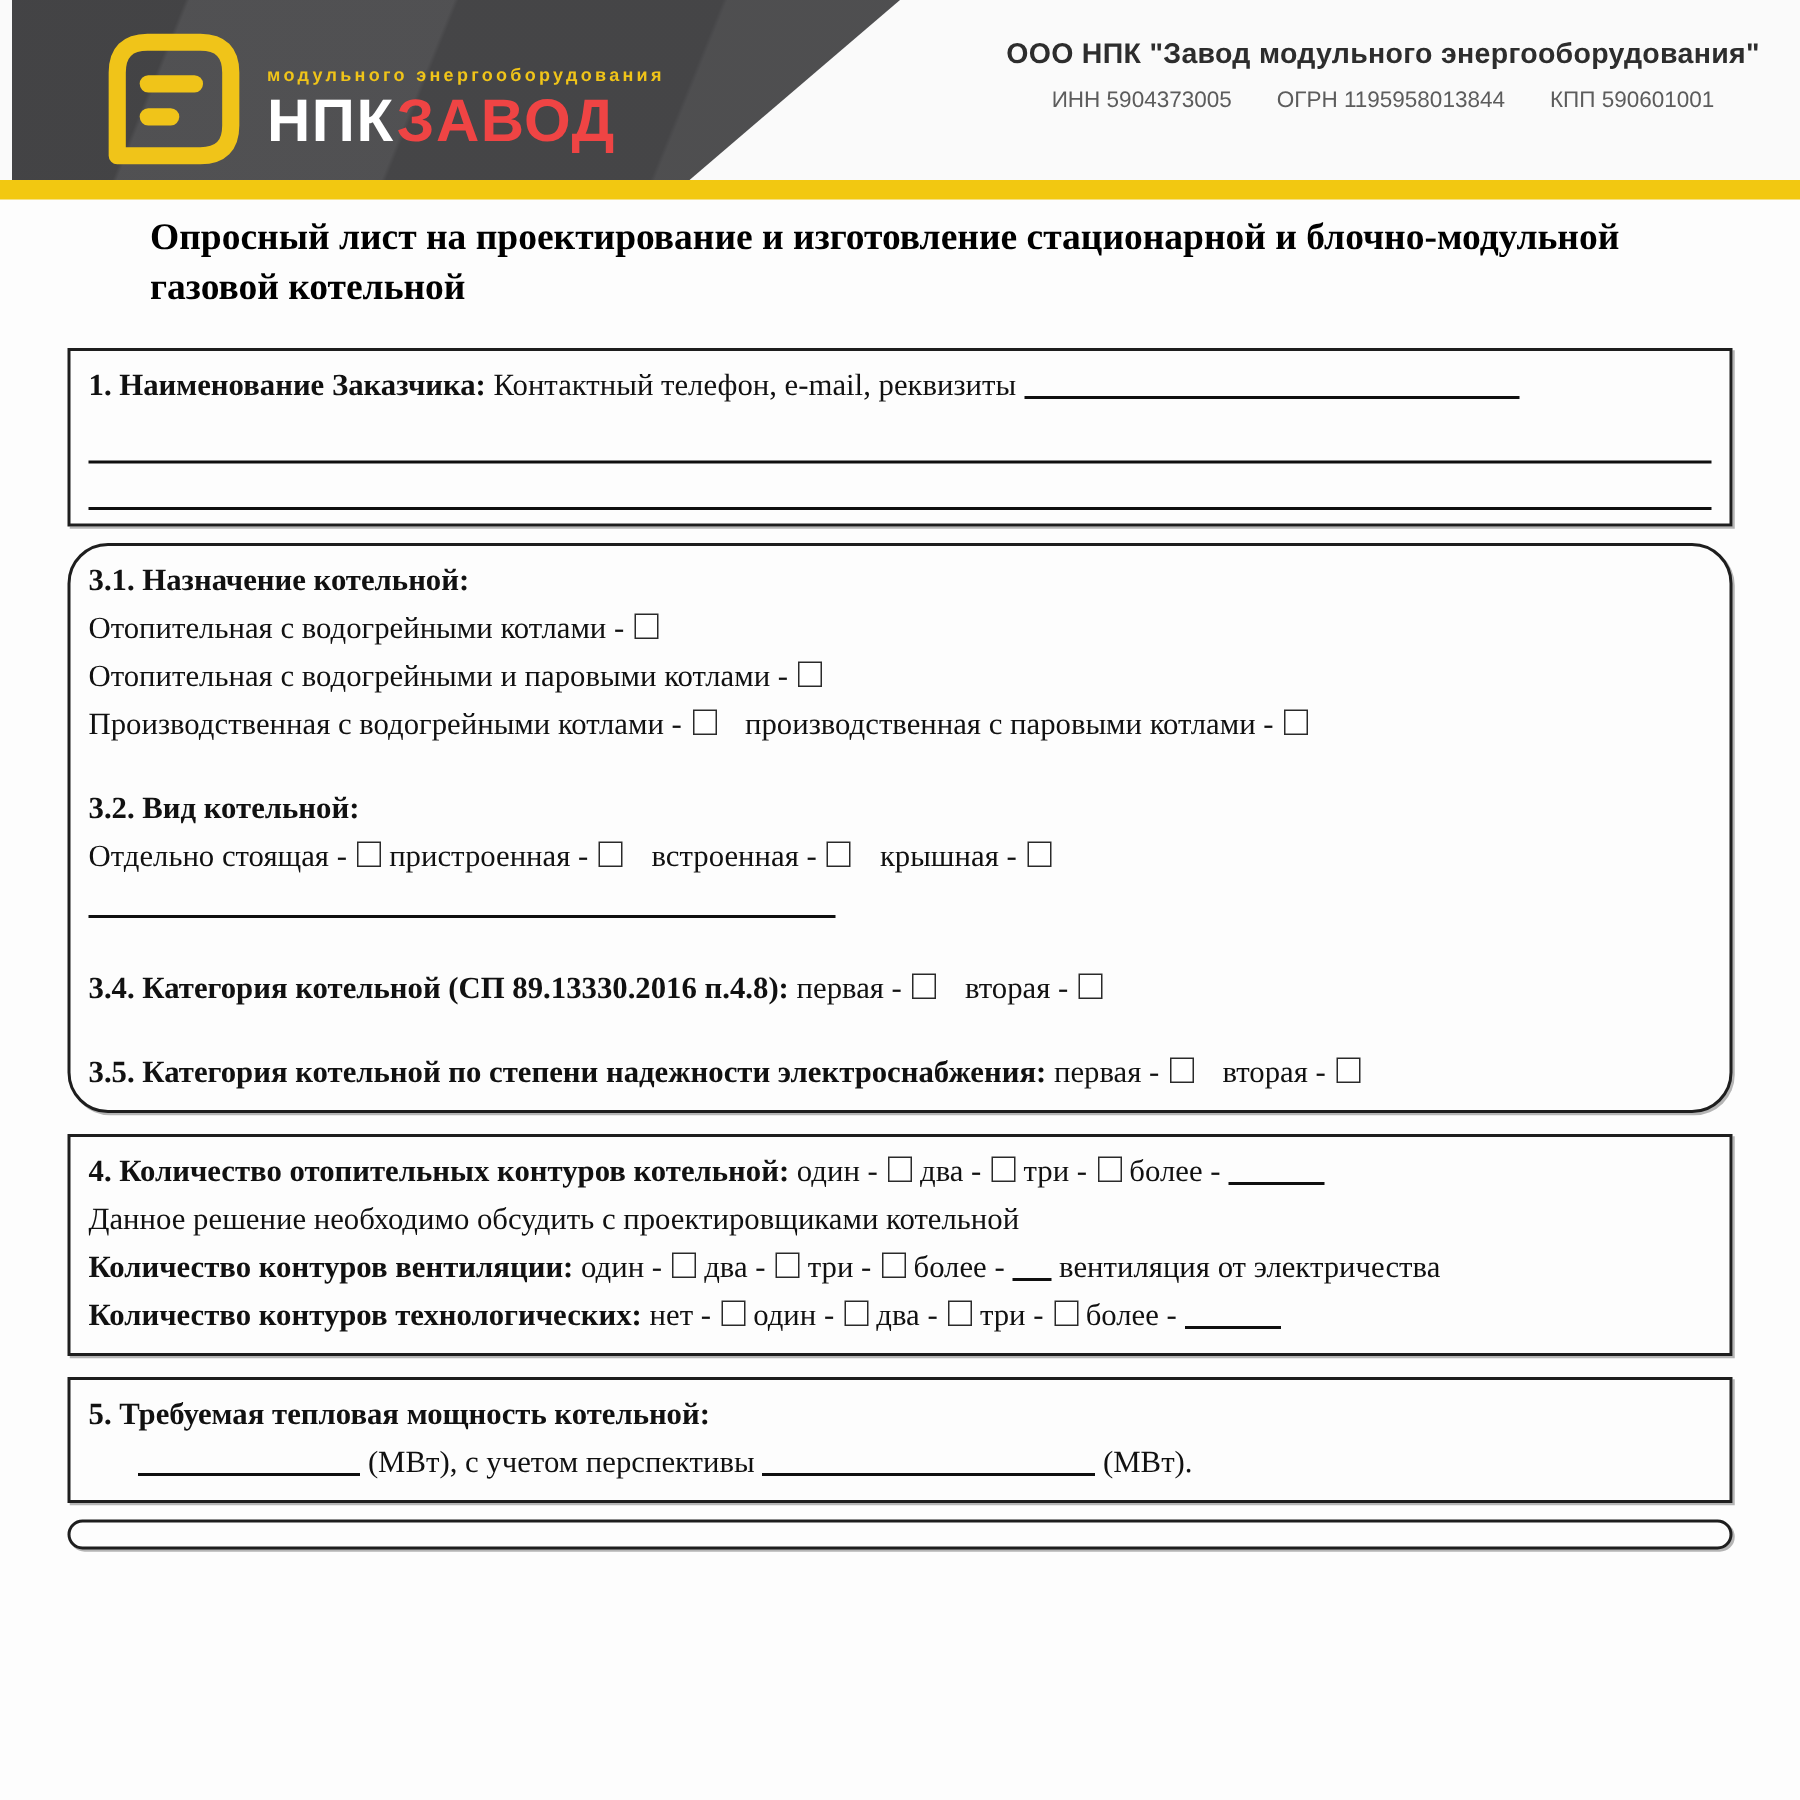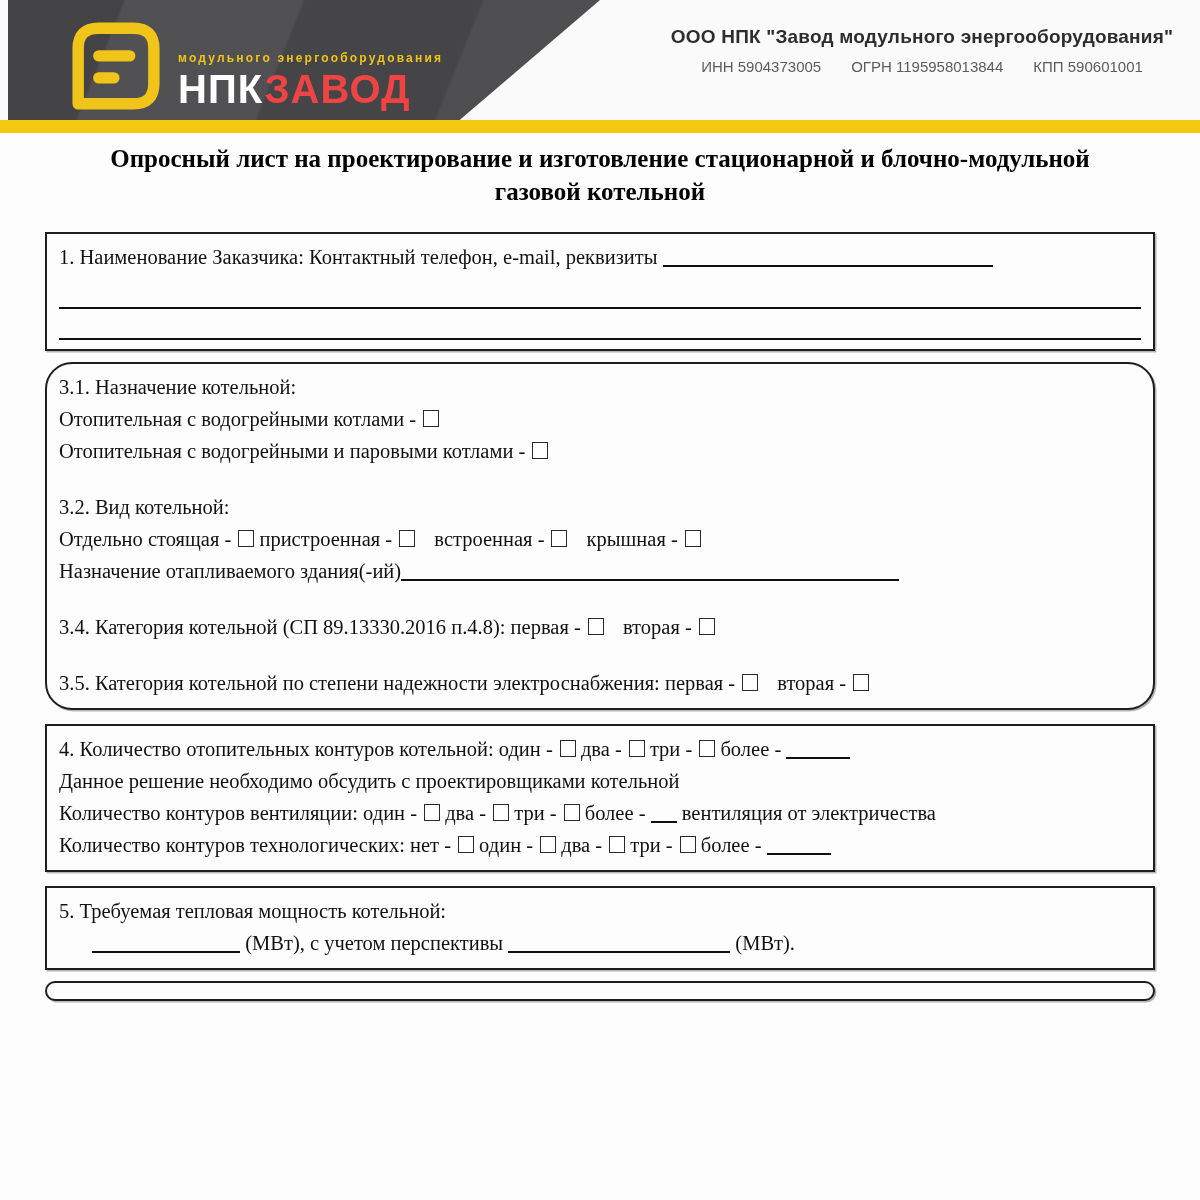--- a/index.html
+++ b/index.html
@@ -9,48 +9,48 @@
   }
   
   .hdr{position:relative;width:1200px;height:133px;background:#fafafa;}
   .hdr-dark{
     position:absolute;left:8px;top:0;width:592px;height:120px;
     background:#4b4b4d;
     background-image:linear-gradient(112deg, rgba(0,0,0,0.10) 18%, rgba(255,255,255,0.03) 18.5%, rgba(255,255,255,0.03) 46%, rgba(0,0,0,0.08) 46.5%, rgba(0,0,0,0.08) 74%, rgba(255,255,255,0.02) 74.5%);
     clip-path:polygon(0 0,100% 0,76.3% 100%,0 100%);
   }
   .hdr-stripe{position:absolute;left:0;top:120px;width:1200px;height:13px;background:#f2c811;}
-  .logo{position:absolute;left:70px;top:22px;display:flex;align-items:flex-end;}
+  .logo{position:absolute;left:70px;top:22px;display:flex;align-items:center;}
   .logo-mark{width:92px;height:88px;margin-right:16px;}
   .logo-text{padding-top:12px;font-family:"Liberation Sans",sans-serif;}
   .logo-tagline{color:#f0c419;font-size:12px;font-weight:bold;letter-spacing:2.2px;white-space:nowrap;}
   .logo-brand{font-size:40px;font-weight:bold;letter-spacing:1px;line-height:1.05;margin-top:3px;white-space:nowrap;}
   .logo-brand .w{color:#ffffff;}
   .logo-brand .y{color:#ef4444;}
   .hdr-right{
     position:absolute;right:18px;top:26px;width:520px;text-align:center;
     font-family:"Liberation Sans",sans-serif;
   }
   .company-name{font-size:19px;font-weight:bold;color:#2d2d2d;letter-spacing:0.2px;white-space:nowrap;}
   .requisites{margin-top:10px;font-size:15px;color:#5c5c5c;display:flex;justify-content:center;gap:30px;white-space:nowrap;}
   
   .doc-title{
-    max-width:1000px;margin:9px auto 0 auto;text-align:center;
+    max-width:1000px;margin:9px auto 0 auto;text-align:left;
     font-size:25px;font-weight:bold;line-height:1.32;color:#000;
   }
   
   .box{
     margin:0 45px;border:2px solid #1e1e1e;background:#fdfdfd;
     padding:7px 12px 9px 12px;font-size:20.5px;line-height:32px;
     box-shadow:1.5px 1.5px 0 #b5b5b5;
   }
   .box1{margin-top:24px;}
   .gap14{margin-top:14px;}
   .gap10{margin-top:11px;border-radius:27px;}
-  .b{font-weight:normal;}
+  .b{font-weight:bold;}
   .row{white-space:nowrap;}
   .cb{
     display:inline-block;width:14px;height:15px;border:1.7px solid #2a2a2a;
     vertical-align:-1px;margin-left:7px;background:#fff;
   }
   .ul{display:inline-block;border-bottom:2px solid #101010;height:22px;vertical-align:-3px;}
   .ul-line{border-bottom:2.5px solid #101010;height:29px;}
   .mt-blank{margin-top:24px;}
   .sp{display:inline-block;width:14px;}
 </style>
@@ -102,30 +102,34 @@
 
 
   <div class="box gap10">
     <div class="b">3.1. Назначение котельной:</div>
     <div class="row">
       <span>Отопительная с водогрейными котлами -</span><span class="cb"></span>
     </div>
     <div class="row">
       <span>Отопительная с водогрейными и паровыми котлами -</span><span class="cb"></span>
     </div>
+    <div class="row">
+      <span>Производственная с водогрейными котлами -</span><span class="cb"></span><span class="sp"></span>
+      <span>производственная с паровыми котлами -</span><span class="cb"></span>
+    </div>
 
     <div class="b mt-blank">3.2. Вид котельной:</div>
     <div class="row">
       <span>Отдельно стоящая -</span><span class="cb"></span>
       <span>пристроенная -</span><span class="cb"></span><span class="sp"></span>
       <span>встроенная -</span><span class="cb"></span><span class="sp"></span>
       <span>крышная -</span><span class="cb"></span>
     </div>
     <div class="row">
-      <span>Назначение отапливаемого здания(-ий)</span><span class="ul" style="width:498px"></span>
+      <span class="ul" style="width:498px"></span>
     </div>
 
 
     <div class="row mt-blank">
       <span class="b">3.4. Категория котельной (СП 89.13330.2016 п.4.8):</span>
       <span>первая -</span><span class="cb"></span><span class="sp"></span>
       <span>вторая -</span><span class="cb"></span>
     </div>
 
     <div class="row mt-blank">

